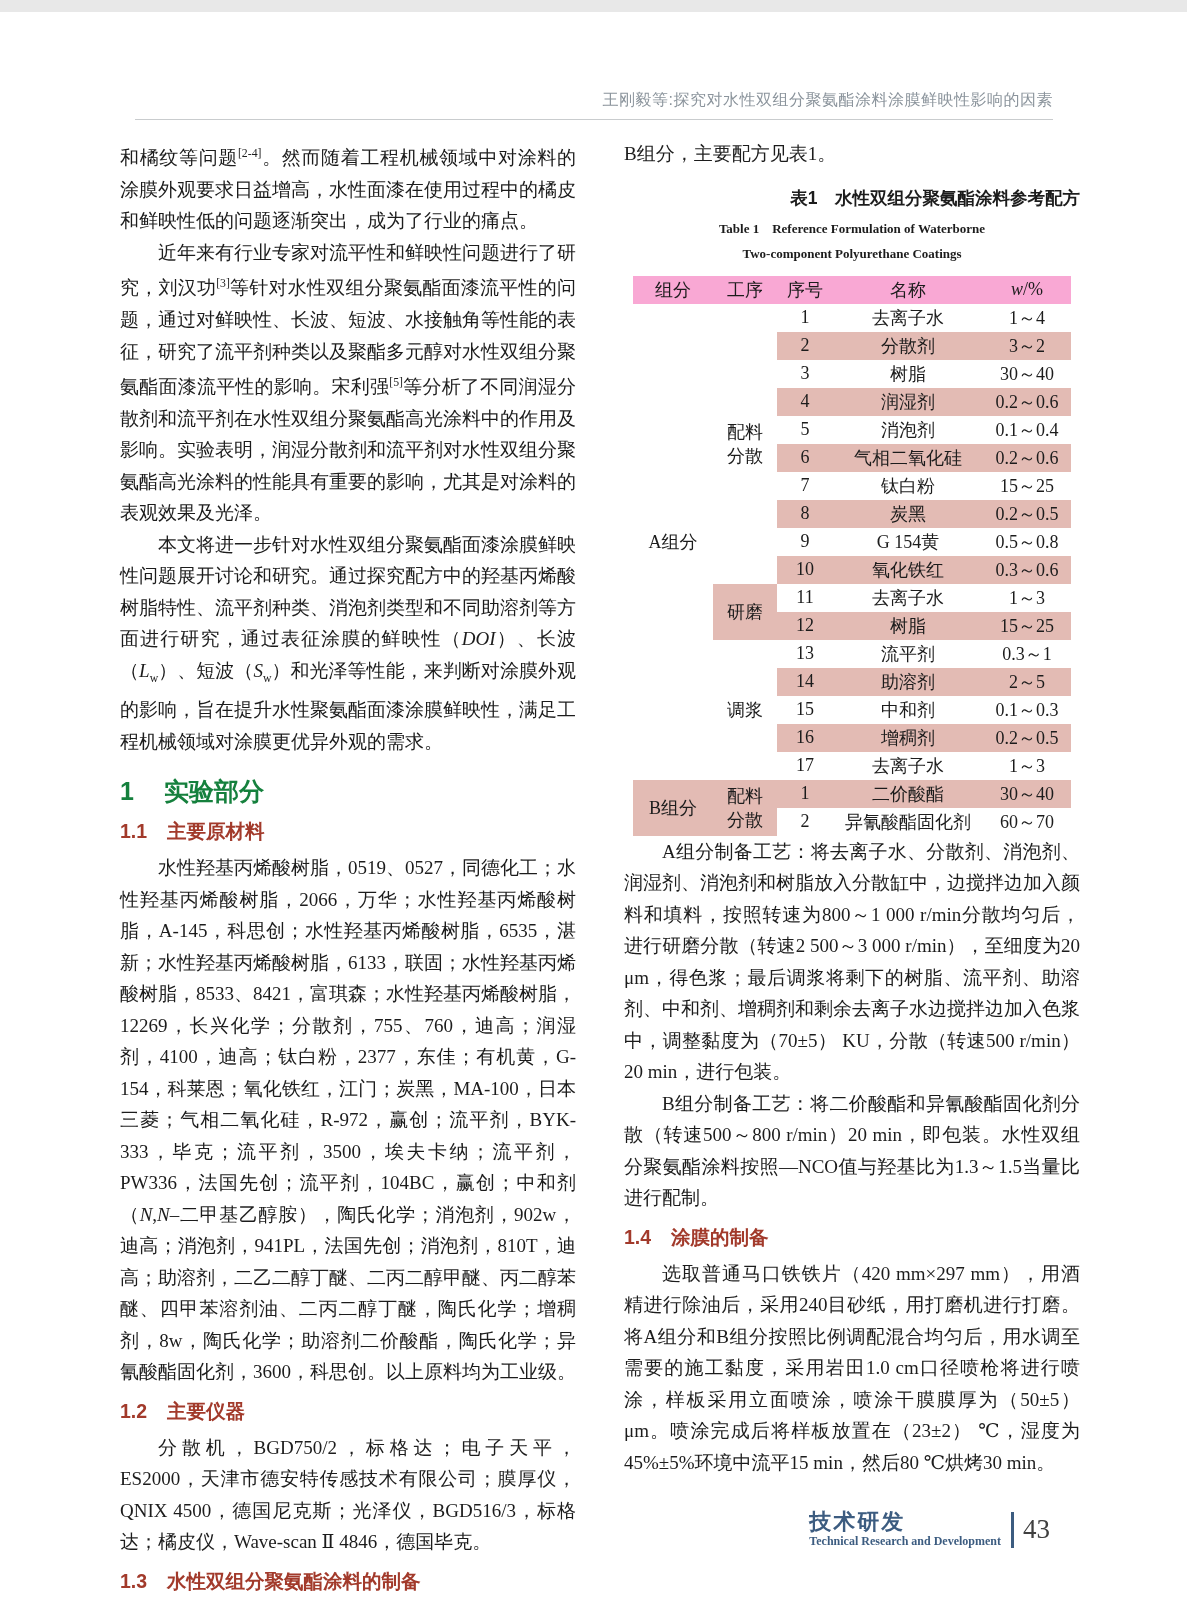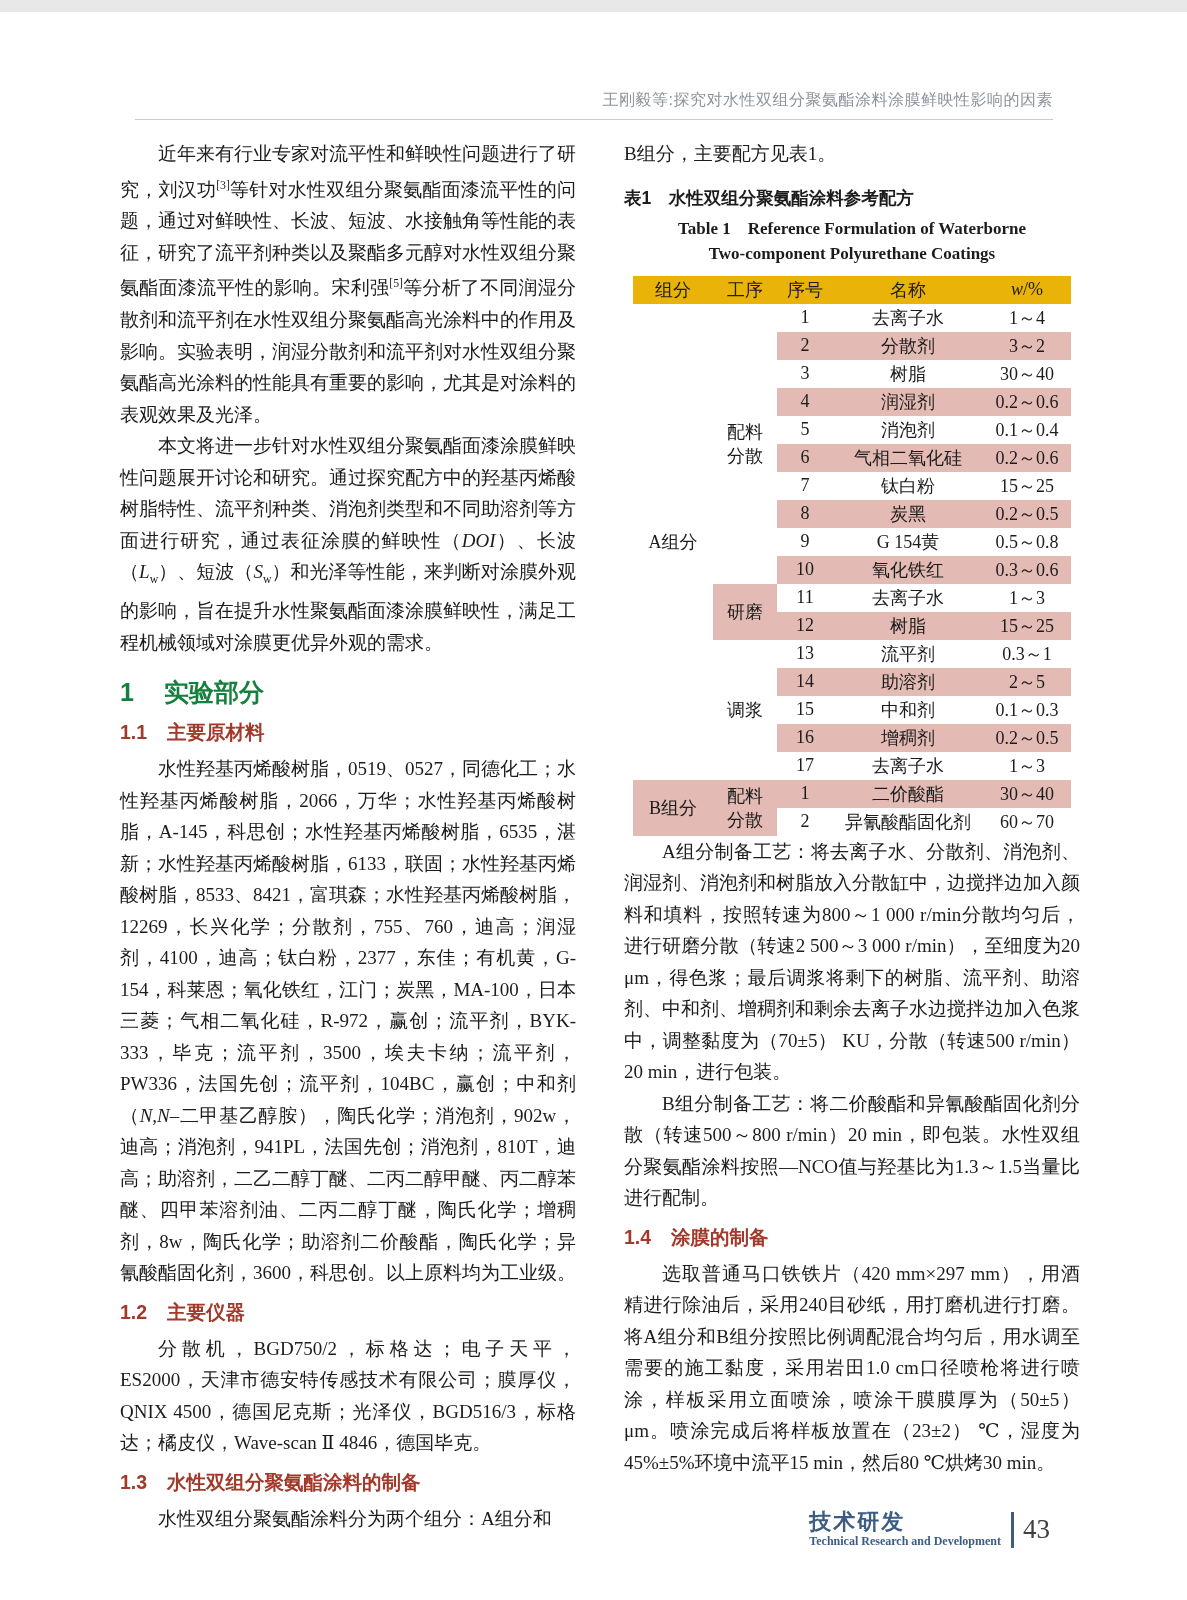--- a/index.html
+++ b/index.html
@@ -44,40 +44,40 @@
   h1.sec .num{margin-right:30px;}
   h2.subsec{
     margin:10px 0 7px 0;
     font-family:"Liberation Sans","DejaVu Sans",sans-serif;
     font-size:19.5px;font-weight:bold;color:#a23a2b;
   }
   h2.subsec .num{margin-right:20px;}
   
   .tbl-block{margin-top:16px;}
   .tbl-caption-zh{
-    text-align:left;
+    text-align:right;
     font-family:"Liberation Sans","DejaVu Sans",sans-serif;
     font-weight:bold;font-size:17.5px;margin:12px 0 6px 0;
   }
   .tbl-caption-en{
     text-align:center;
     font-family:"Liberation Serif","DejaVu Serif",serif;
-    font-weight:bold;font-size:17px;line-height:25px;
+    font-weight:bold;font-size:13px;line-height:25px;
   }
   table.formula{
     border-collapse:collapse;
     margin:10px auto 0 auto;
     width:438px;
     font-size:18px;
   }
   table.formula td,table.formula th{
     padding:0;height:28px;vertical-align:middle;
     font-weight:normal;text-align:center;
   }
-  table.formula th{background:#eab308;}
+  table.formula th{background:#f9a8d4;}
   td.name{text-align:left;padding-left:12px;}
   td.s{background:#e3bbb4;}
   col.c-comp{width:80px;}
   col.c-proc{width:64px;}
   col.c-no{width:56px;}
   col.c-name{width:150px;}
   col.c-w{width:88px;}
   .after-table{margin-top:26px;}
   
   .footer{
@@ -101,20 +101,21 @@
 <body>
 
 <div class="page">
 
   <div class="running-header">王刚毅等:探究对水性双组分聚氨酯涂料涂膜鲜映性影响的因素</div>
   <div class="header-rule"></div>
 
   <div class="content">
 
     <div class="col">
+      <p>和橘纹等问题<sup>[2-4]</sup>。然而随着工程机械领域中对涂料的涂膜外观要求日益增高，水性面漆在使用过程中的橘皮和鲜映性低的问题逐渐突出，成为了行业的痛点。</p>
       <p class="indent">近年来有行业专家对流平性和鲜映性问题进行了研究，刘汉功<sup>[3]</sup>等针对水性双组分聚氨酯面漆流平性的问题，通过对鲜映性、长波、短波、水接触角等性能的表征，研究了流平剂种类以及聚酯多元醇对水性双组分聚氨酯面漆流平性的影响。宋利强<sup>[5]</sup>等分析了不同润湿分散剂和流平剂在水性双组分聚氨酯高光涂料中的作用及影响。实验表明，润湿分散剂和流平剂对水性双组分聚氨酯高光涂料的性能具有重要的影响，尤其是对涂料的表观效果及光泽。</p>
       <p class="indent">本文将进一步针对水性双组分聚氨酯面漆涂膜鲜映性问题展开讨论和研究。通过探究配方中的羟基丙烯酸树脂特性、流平剂种类、消泡剂类型和不同助溶剂等方面进行研究，通过表征涂膜的鲜映性（<i>DOI</i>）、长波（<i>L</i><sub>w</sub>）、短波（<i>S</i><sub>w</sub>）和光泽等性能，来判断对涂膜外观的影响，旨在提升水性聚氨酯面漆涂膜鲜映性，满足工程机械领域对涂膜更优异外观的需求。</p>
 
       <h1 class="sec"><span class="num">1</span><span>实验部分</span></h1>
 
       <h2 class="subsec"><span class="num">1.1</span><span>主要原材料</span></h2>
       <p class="indent">水性羟基丙烯酸树脂，0519、0527，同德化工；水性羟基丙烯酸树脂，2066，万华；水性羟基丙烯酸树脂，A-145，科思创；水性羟基丙烯酸树脂，6535，湛新；水性羟基丙烯酸树脂，6133，联固；水性羟基丙烯酸树脂，8533、8421，富琪森；水性羟基丙烯酸树脂，12269，长兴化学；分散剂，755、760，迪高；润湿剂，4100，迪高；钛白粉，2377，东佳；有机黄，G-154，科莱恩；氧化铁红，江门；炭黑，MA-100，日本三菱；气相二氧化硅，R-972，赢创；流平剂，BYK-333，毕克；流平剂，3500，埃夫卡纳；流平剂，PW336，法国先创；流平剂，104BC，赢创；中和剂（<i>N</i>,<i>N</i>–二甲基乙醇胺），陶氏化学；消泡剂，902w，迪高；消泡剂，941PL，法国先创；消泡剂，810T，迪高；助溶剂，二乙二醇丁醚、二丙二醇甲醚、丙二醇苯醚、四甲苯溶剂油、二丙二醇丁醚，陶氏化学；增稠剂，8w，陶氏化学；助溶剂二价酸酯，陶氏化学；异氰酸酯固化剂，3600，科思创。以上原料均为工业级。</p>
 
       <h2 class="subsec"><span class="num">1.2</span><span>主要仪器</span></h2>
       <p class="indent">分散机，BGD750/2，标格达；电子天平，ES2000，天津市德安特传感技术有限公司；膜厚仪，QNIX 4500，德国尼克斯；光泽仪，BGD516/3，标格达；橘皮仪，Wave-scan Ⅱ 4846，德国毕克。</p>

